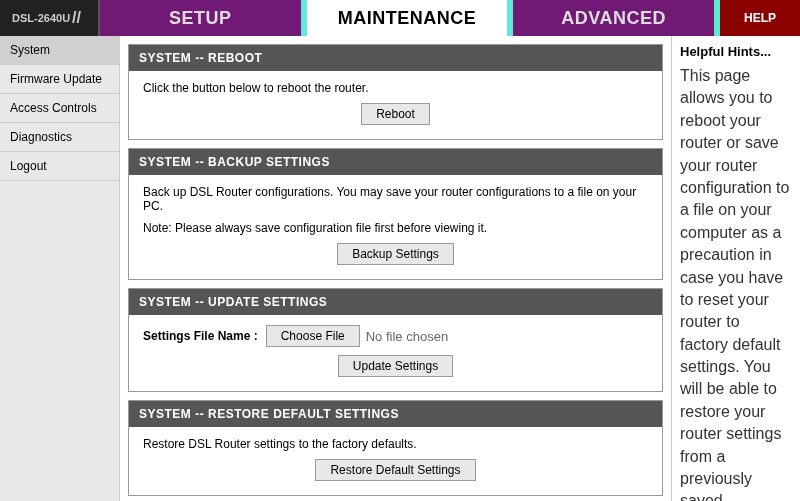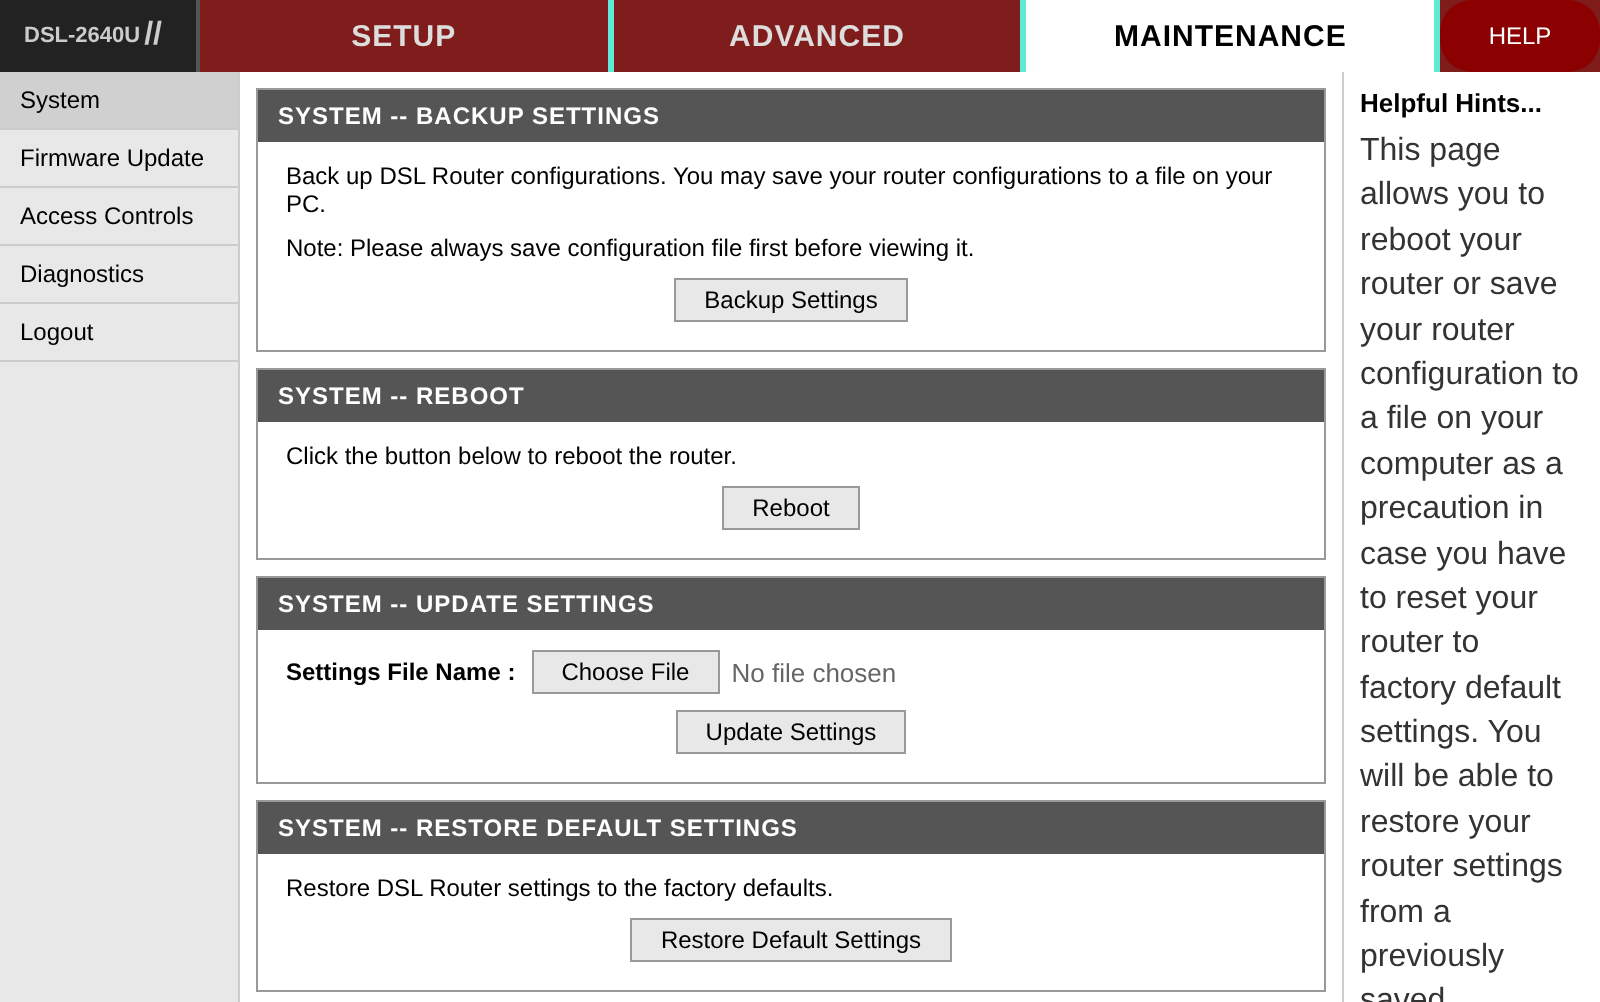--- a/index.html
+++ b/index.html
@@ -1,24 +1,24 @@
 <!DOCTYPE html>
 <html><head>
   <meta charset="utf-8">
   <style>
     * { margin: 0; padding: 0; box-sizing: border-box; }
     body { font-family: Arial, sans-serif; font-size: 12px; background: #fff; width: 800px; height: 501px; overflow: hidden; }
 
     
-    #top-bar { display: flex; align-items: stretch; background: #7f1d1d; height: 36px; }
+    #top-bar { display: flex; align-items: stretch; background: #701a75; height: 36px; }
     #logo { background: #222; color: #fff; font-weight: bold; font-size: 13px; padding: 0 12px; display: flex; align-items: center; min-width: 100px; border-right: 2px solid #555; }
     #logo span { color: #ccc; font-size: 11px; }
-    .nav-tab { flex: 1; display: flex; align-items: center; justify-content: center; color: #ddd; font-size: 15px; font-weight: bold; border-right: 3px solid #5eead4; cursor: pointer; letter-spacing: 0.5px; }
+    .nav-tab { flex: 1; display: flex; align-items: center; justify-content: center; color: #ddd; font-size: 18px; font-weight: bold; border-right: 6px solid #5eead4; cursor: pointer; letter-spacing: 0.5px; }
     .nav-tab.active { background: #fff; color: #000; border-bottom: none; }
-    #help-tab { background: #8B0000; color: #fff; font-weight: normal; min-width: 80px; display: flex; align-items: center; justify-content: center; border-radius: 16px; }
+    #help-tab { background: #8B0000; color: #fff; font-weight: bold; min-width: 80px; display: flex; align-items: center; justify-content: center; }
 
     
     #main { display: flex; height: calc(501px - 36px); }
 
     
     #sidebar { width: 120px; background: #e8e8e8; border-right: 1px solid #ccc; flex-shrink: 0; }
     .sidebar-item { padding: 7px 10px; border-bottom: 1px solid #ccc; cursor: pointer; color: #000; font-size: 12px; }
     .sidebar-item:first-child { background: #d0d0d0; font-weight: normal; }
     .sidebar-item.active { background: #d0d0d0; }
 
@@ -47,54 +47,54 @@
   </style>
 </head>
 <body>
 
 <div id="top-bar">
   <div id="logo">
     <span>DSL-2640U</span>
     <span style="font-size:16px;margin-left:2px;">//</span>
   </div>
   <div class="nav-tab">SETUP</div>
+  <div class="nav-tab active">MAINTENANCE</div>
   <div class="nav-tab">ADVANCED</div>
-  <div class="nav-tab active">MAINTENANCE</div>
   <div id="help-tab">HELP</div>
 </div>
 
 <div id="main">
 
   <div id="sidebar">
     <div class="sidebar-item active">System</div>
     <div class="sidebar-item">Firmware Update</div>
     <div class="sidebar-item">Access Controls</div>
     <div class="sidebar-item">Diagnostics</div>
     <div class="sidebar-item">Logout</div>
   </div>
 
   <div id="content">
 
     <div class="section">
+      <div class="section-header">SYSTEM -- REBOOT</div>
+      <div class="section-body">
+        <p>Click the button below to reboot the router.</p>
+        <div class="btn-row">
+          <button class="btn">Reboot</button>
+        </div>
+      </div>
+    </div>
+
+    <div class="section">
       <div class="section-header">SYSTEM -- BACKUP SETTINGS</div>
       <div class="section-body">
         <p>Back up DSL Router configurations. You may save your router configurations to a file on your PC.</p>
         <p class="note">Note: Please always save configuration file first before viewing it.</p>
         <div class="btn-row">
           <button class="btn">Backup Settings</button>
-        </div>
-      </div>
-    </div>
-
-    <div class="section">
-      <div class="section-header">SYSTEM -- REBOOT</div>
-      <div class="section-body">
-        <p>Click the button below to reboot the router.</p>
-        <div class="btn-row">
-          <button class="btn">Reboot</button>
         </div>
       </div>
     </div>
 
     <div class="section">
       <div class="section-header">SYSTEM -- UPDATE SETTINGS</div>
       <div class="section-body">
         <div class="file-row">
           <span class="file-label">Settings File Name :</span>
           <button class="btn">Choose File</button>

